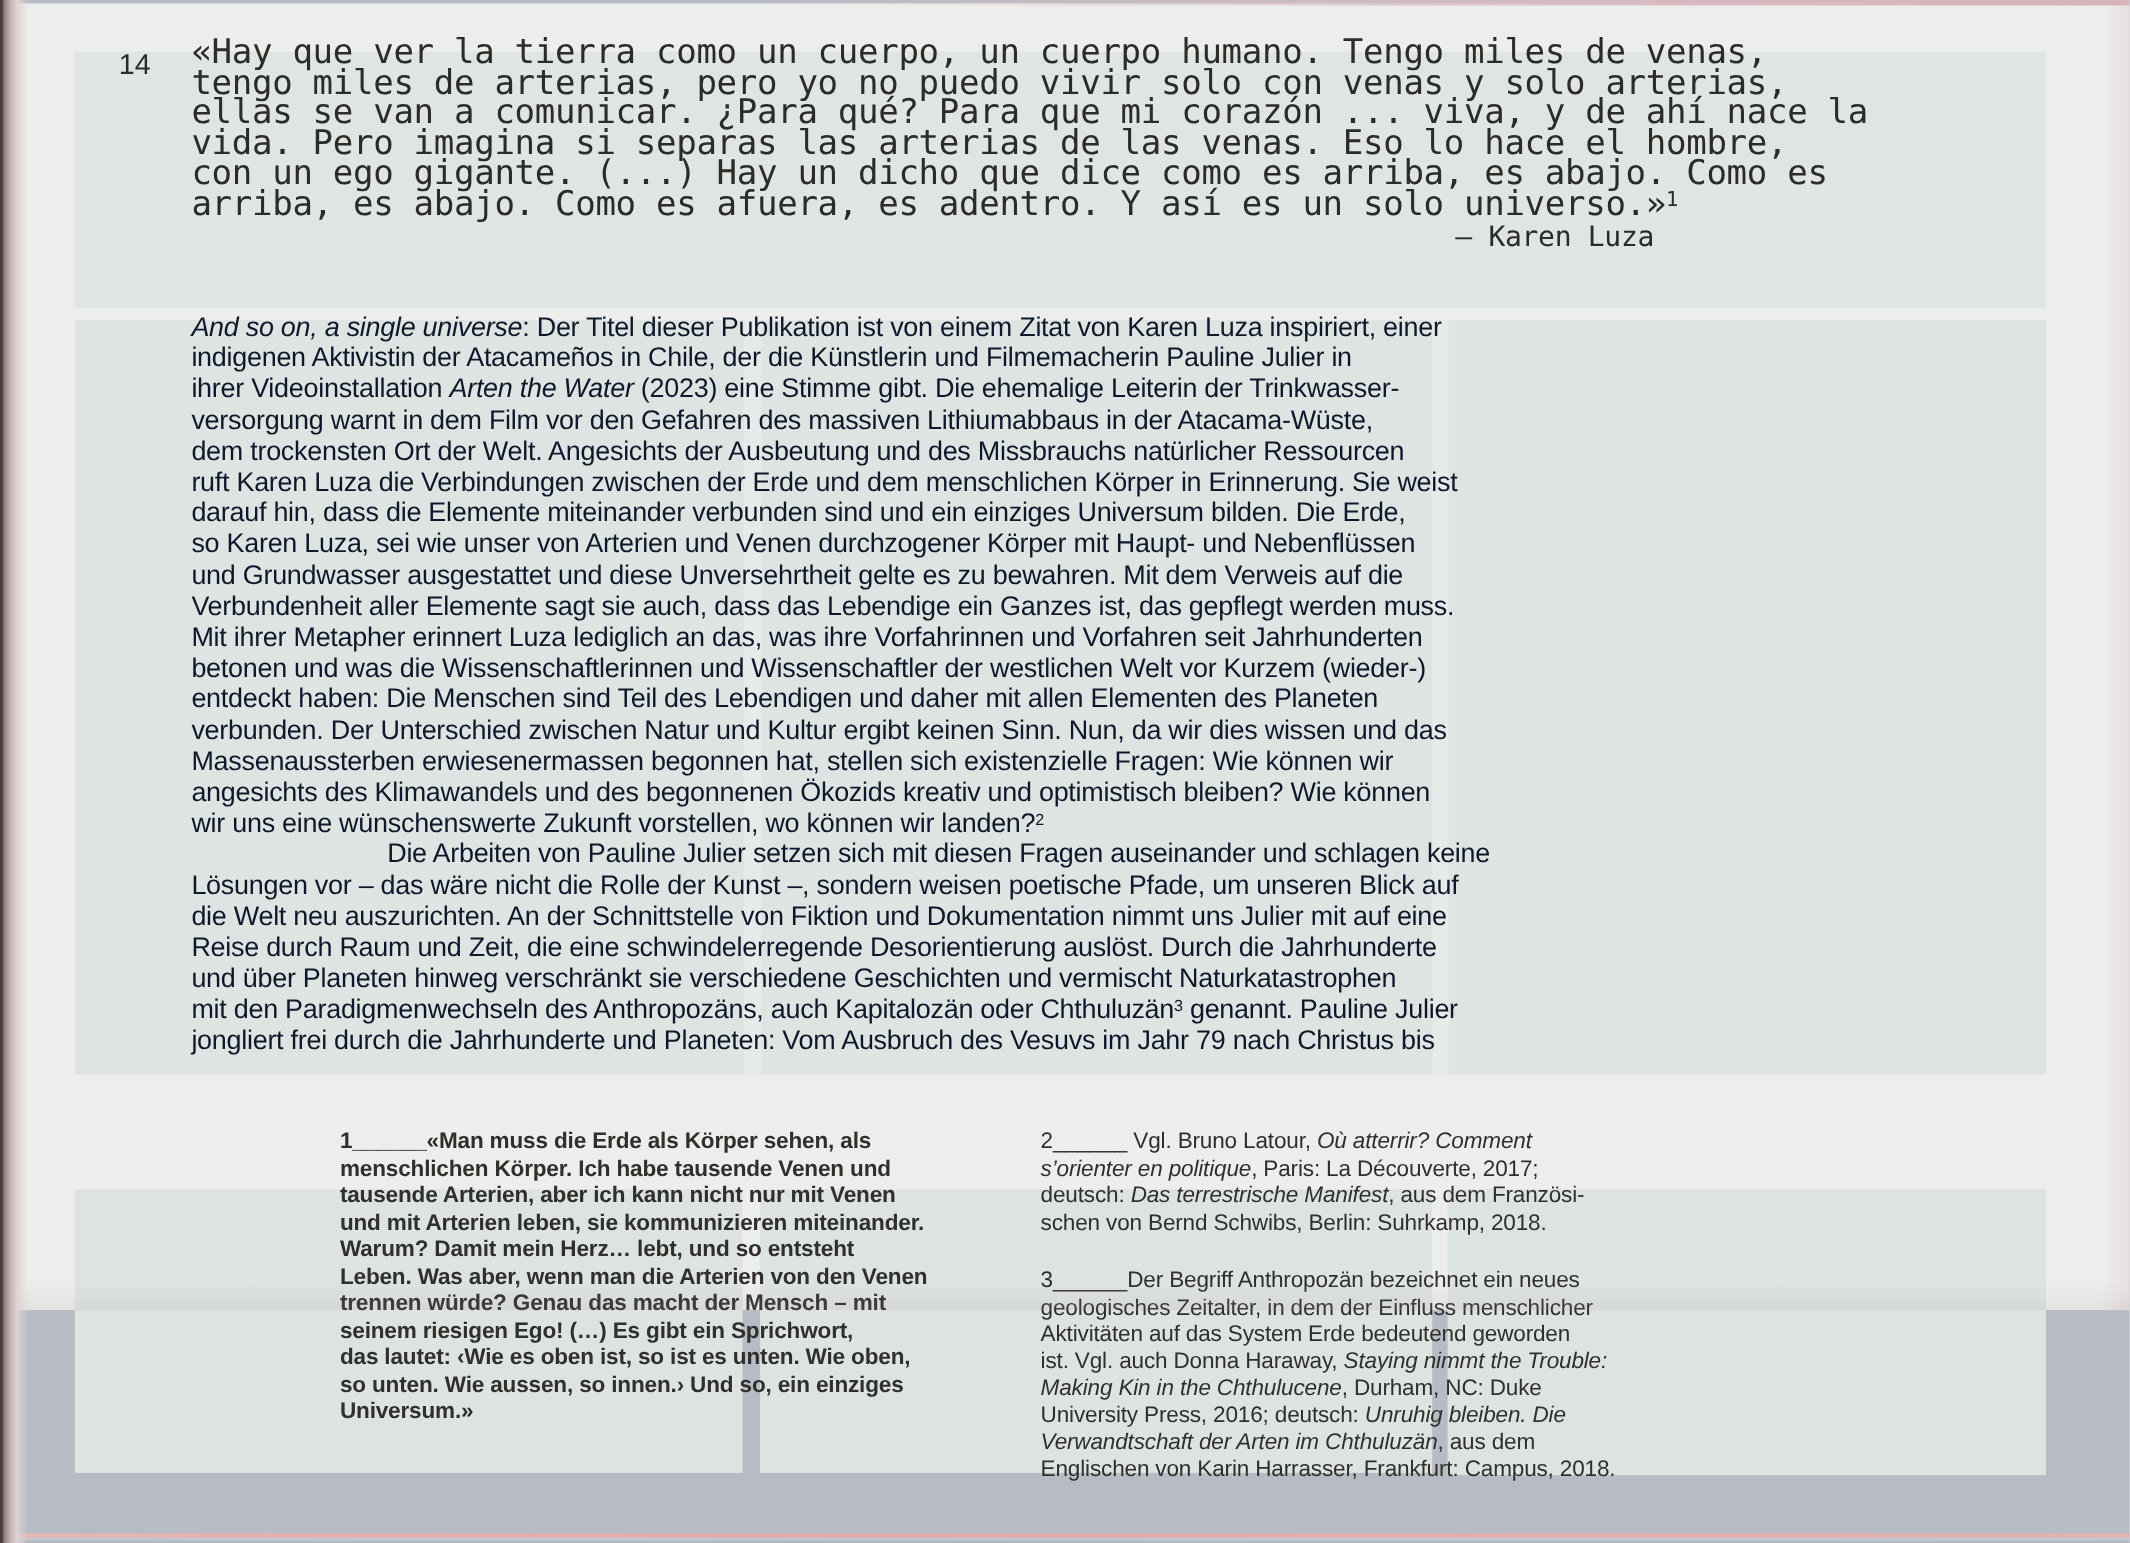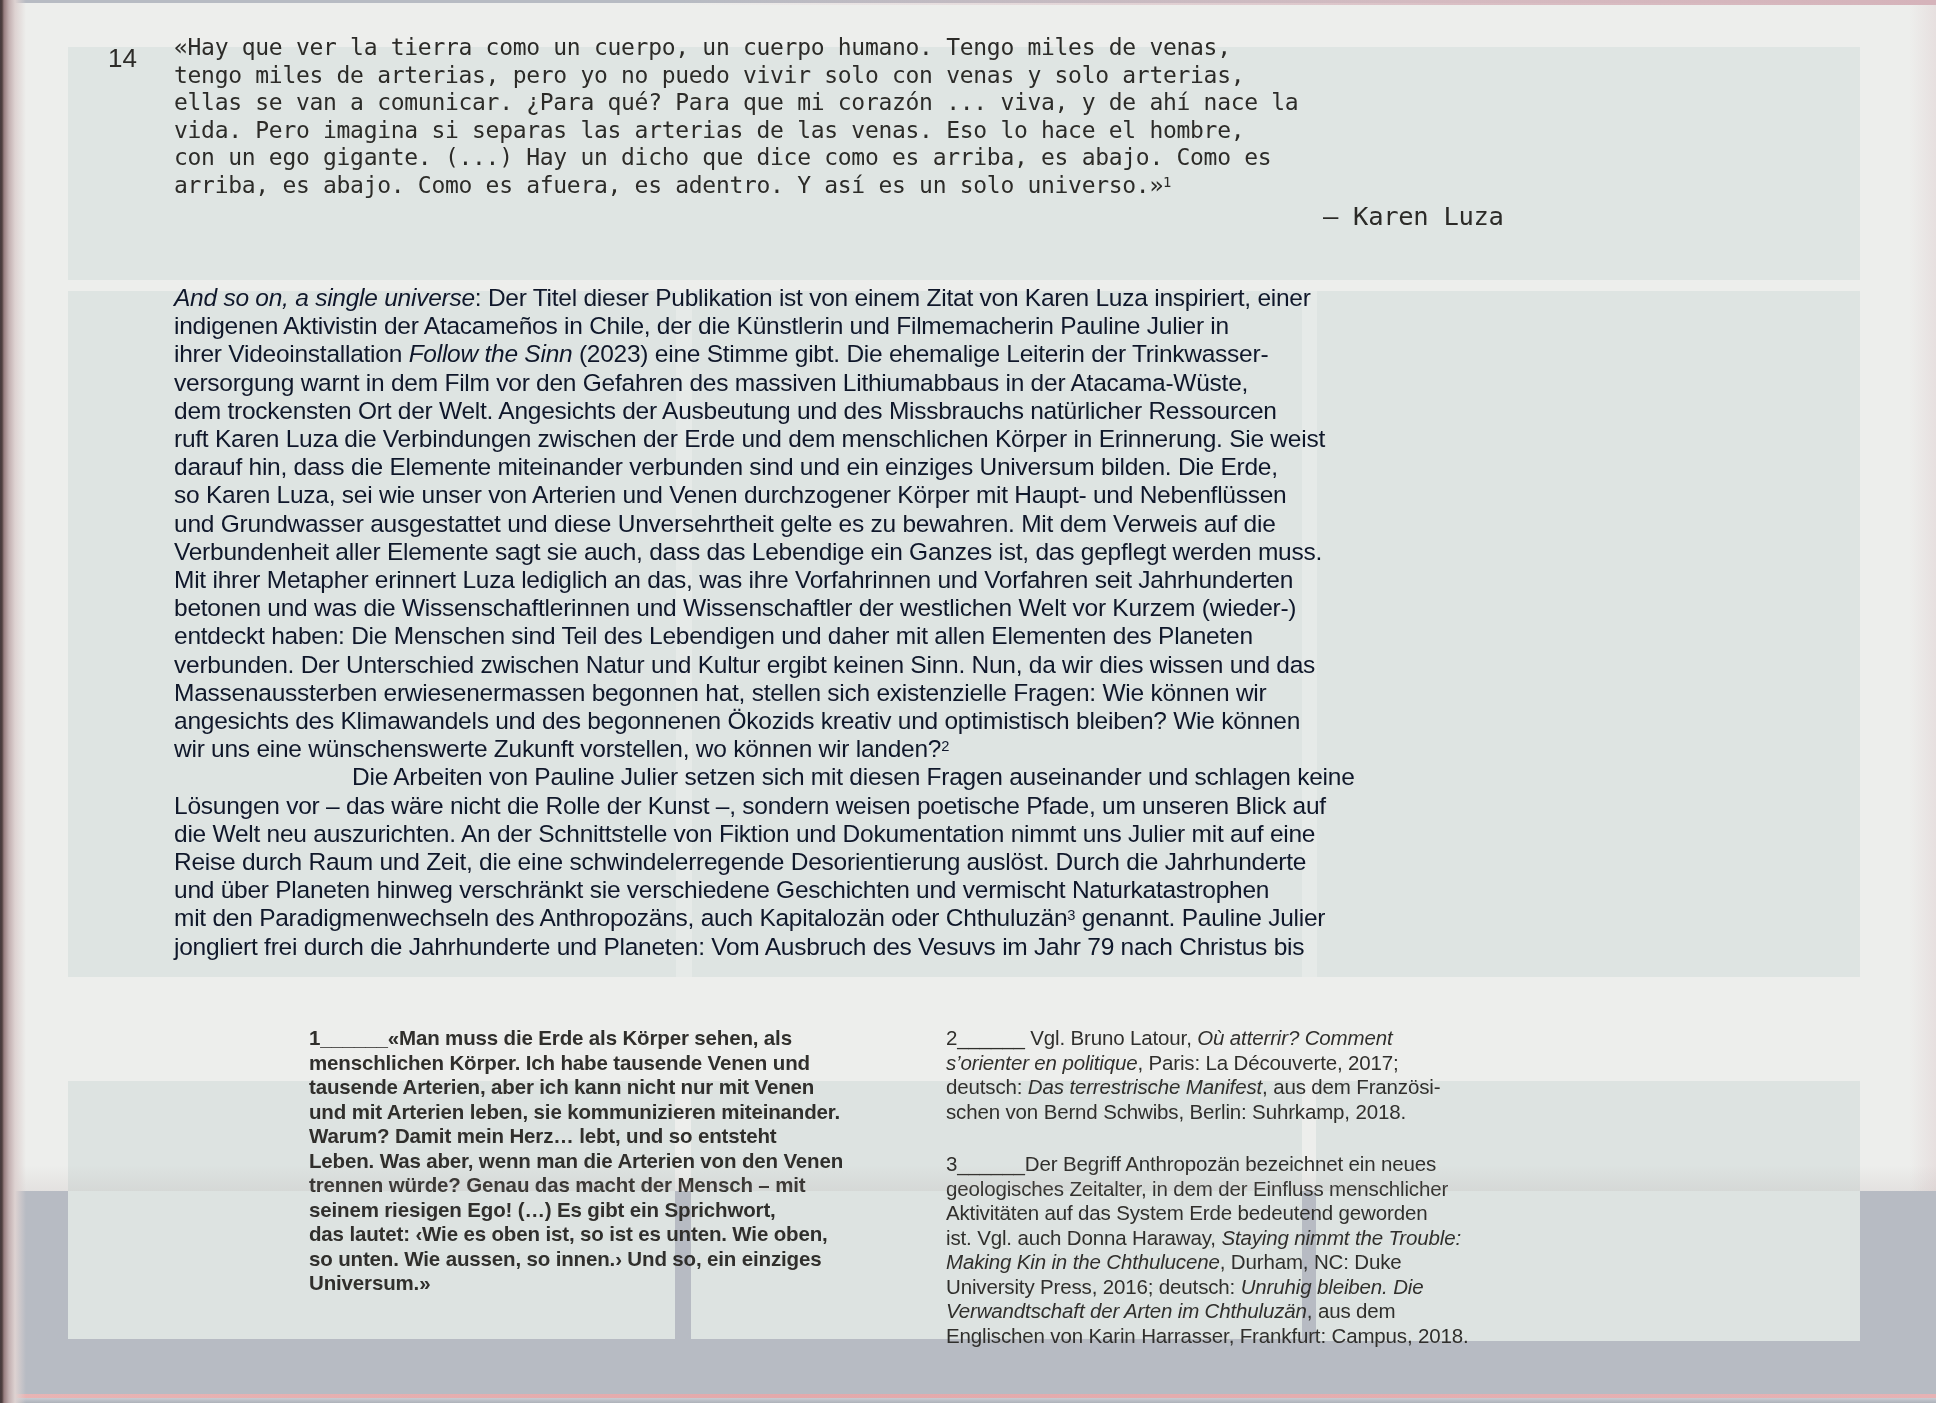--- a/index.html
+++ b/index.html
@@ -34,21 +34,21 @@
   .gu1{left:663px;top:288px;width:16px;height:686px;}
   .gu2{left:1289px;top:288px;width:15px;height:686px;}
   .gC1{left:55px;top:1078px;width:607px;height:258px;background:#dde3e1;}
   .gC2{left:678px;top:1078px;width:611px;height:258px;background:#dde3e1;}
   .gC3{left:1303px;top:1078px;width:544px;height:260px;background:#dde3e1;}
 
   
   .pageno{position:absolute;left:95px;top:40px;font-size:26px;font-weight:500;
         color:#2d2c29;letter-spacing:0;}
   .epigraph{position:absolute;left:161px;top:31px;
-        font-family:"DejaVu Sans Mono",monospace;font-size:23px;line-height:27.6px;
+        font-family:"DejaVu Sans Mono",monospace;font-size:31px;line-height:27.6px;
         letter-spacing:-.3px;color:#2c2b28;white-space:pre;font-weight:500;}
   .attribution{position:absolute;left:1310px;top:198px;
         font-family:"DejaVu Sans Mono",monospace;font-size:25.5px;letter-spacing:-.3px;
         color:#2c2b28;white-space:pre;font-weight:500;}
   .body-text{position:absolute;left:161px;top:281px;
         font-size:24.5px;line-height:28.2px;letter-spacing:-.25px;
         color:#0f172a;white-space:nowrap;}
   .body-text .line.indent{padding-left:178px;}
   .fncol{position:absolute;top:1023px;font-size:20.5px;line-height:24.55px;
         letter-spacing:-.15px;color:#302f2c;white-space:nowrap;}
@@ -72,21 +72,21 @@
     <div class="ghost gC3"></div>
 
     <div class="pageno">14</div>
 
     <div class="epigraph"><div class="line"><span>«Hay que ver la tierra como un cuerpo, un cuerpo humano. Tengo miles de venas,</span></div><div class="line"><span>tengo miles de arterias, pero yo no puedo vivir solo con venas y solo arterias,</span></div><div class="line"><span>ellas se van a comunicar. ¿Para qué? Para que mi corazón ... viva, y de ahí nace la</span></div><div class="line"><span>vida. Pero imagina si separas las arterias de las venas. Eso lo hace el hombre,</span></div><div class="line"><span>con un ego gigante. (...) Hay un dicho que dice como es arriba, es abajo. Como es</span></div><div class="line"><span>arriba, es abajo. Como es afuera, es adentro. Y así es un solo universo.»</span><sup>1</sup></div></div>
     <div class="attribution">– Karen Luza</div>
 
     <div class="body-text">
         <div class="line"><span class="it">And so on, a single universe</span><span>: Der Titel dieser Publikation ist von einem Zitat von Karen Luza inspiriert, einer</span></div>
         <div class="line"><span>indigenen Aktivistin der Atacameños in Chile, der die Künstlerin und Filmemacherin Pauline Julier in</span></div>
-        <div class="line"><span>ihrer Videoinstallation </span><span class="it">Follow the Sinn</span><span> (2023) eine Stimme gibt. Die ehemalige Leiterin der Trinkwasser-</span></div>
+        <div class="line"><span>ihrer Videoinstallation </span><span class="it">Arten the Water</span><span> (2023) eine Stimme gibt. Die ehemalige Leiterin der Trinkwasser-</span></div>
         <div class="line"><span>versorgung warnt in dem Film vor den Gefahren des massiven Lithiumabbaus in der Atacama-Wüste,</span></div>
         <div class="line"><span>dem trockensten Ort der Welt. Angesichts der Ausbeutung und des Missbrauchs natürlicher Ressourcen</span></div>
         <div class="line"><span>ruft Karen Luza die Verbindungen zwischen der Erde und dem menschlichen Körper in Erinnerung. Sie weist</span></div>
         <div class="line"><span>darauf hin, dass die Elemente miteinander verbunden sind und ein einziges Universum bilden. Die Erde,</span></div>
         <div class="line"><span>so Karen Luza, sei wie unser von Arterien und Venen durchzogener Körper mit Haupt- und Nebenflüssen</span></div>
         <div class="line"><span>und Grundwasser ausgestattet und diese Unversehrtheit gelte es zu bewahren. Mit dem Verweis auf die</span></div>
         <div class="line"><span>Verbundenheit aller Elemente sagt sie auch, dass das Lebendige ein Ganzes ist, das gepflegt werden muss.</span></div>
         <div class="line"><span>Mit ihrer Metapher erinnert Luza lediglich an das, was ihre Vorfahrinnen und Vorfahren seit Jahrhunderten</span></div>
         <div class="line"><span>betonen und was die Wissenschaftlerinnen und Wissenschaftler der westlichen Welt vor Kurzem (wieder-)</span></div>
         <div class="line"><span>entdeckt haben: Die Menschen sind Teil des Lebendigen und daher mit allen Elementen des Planeten</span></div>

